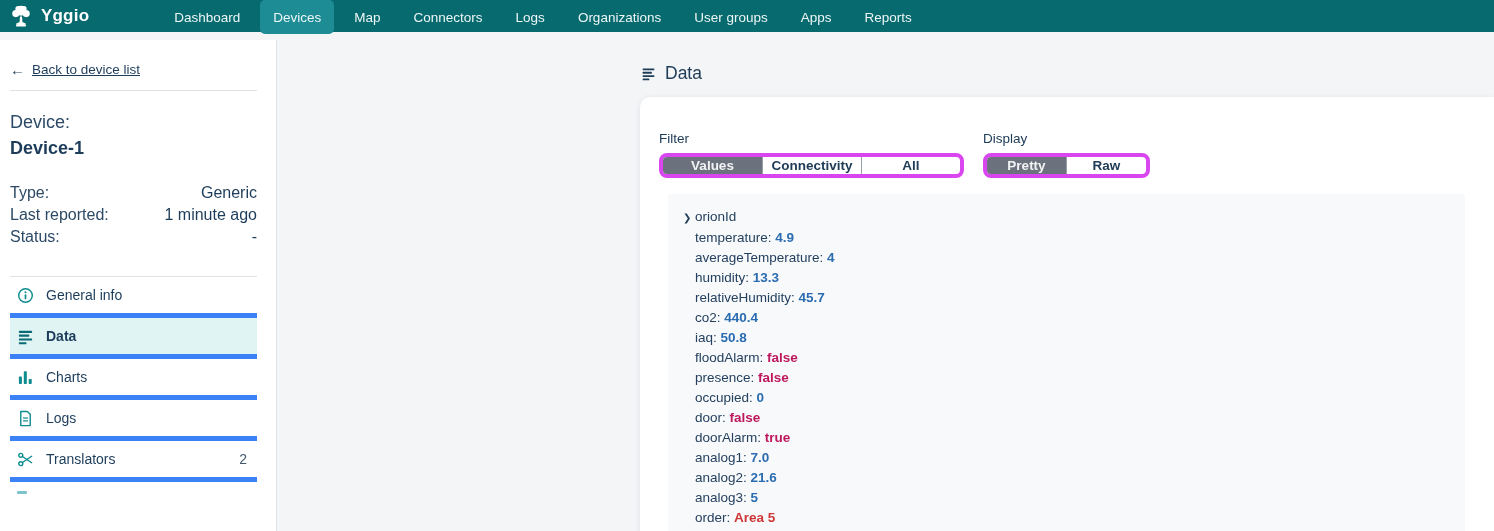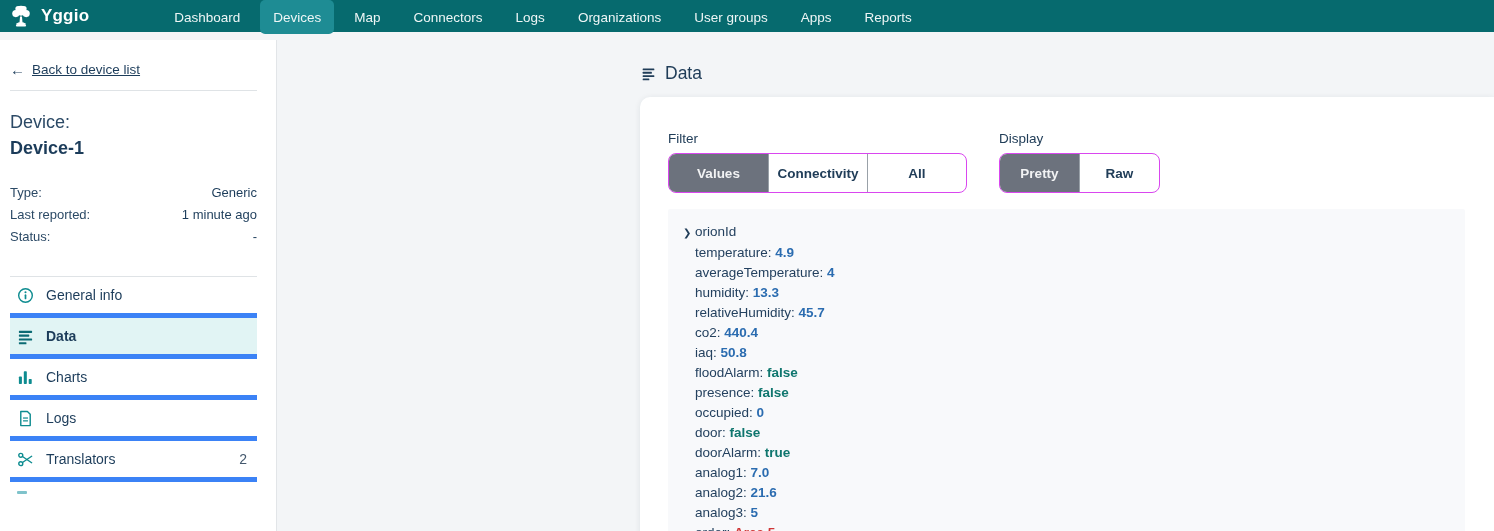--- a/index.html
+++ b/index.html
@@ -34,21 +34,21 @@
     background:#ffffff; border-right:1px solid #e2e5e8;
     padding:22px 19px 0 10px;
   }
   .back-row { display:flex; align-items:center; gap:7px; font-size:13.5px; color:#1c3c5a; }
   .back-row .arrow { font-size:15px; line-height:1; }
   .back-link { color:#1c3c5a; text-decoration:underline; cursor:pointer; }
   .sb-divider { border:none; border-top:1px solid #dfe3e6; margin-top:13px; }
   .device-label { margin-top:21px; font-size:18px; color:#2c4a66; }
   .device-name { margin-top:5px; font-size:18px; font-weight:700; color:#1c3c5a; }
   .meta { margin-top:23px; }
-  .meta-row { display:flex; justify-content:space-between; font-size:13px; line-height:22px; color:#2c4a66; }
+  .meta-row { display:flex; justify-content:space-between; font-size:16px; line-height:22px; color:#2c4a66; }
   .meta-row .meta-value { color:#1c3c5a;text-align:right; }
   .divider-2 { border:none; border-top:1px solid #dfe3e6; margin-top:28px; }
 
   .menu { list-style:none; }
   .menu li {
     height:41px; display:flex; align-items:center;
     padding:0 10px 0 7px; border-bottom:5px solid #3b82f6;
     font-size:14px; color:#1c3c5a; cursor:pointer;
   }
   .menu li.active { background:#e1f4f4; font-weight:700; }
@@ -65,24 +65,24 @@
     display:flex; align-items:center; gap:9px;
   }
   .content-heading svg { width:15px; height:15px; display:block; }
   .content-title { font-size:17.5px; font-weight:500; color:#203d58; }
 
   .card {
     position:absolute; top:57px; left:0; width:100%; height:520px;
     background:#ffffff; border-top-left-radius:10px;
     box-shadow:0 1px 6px rgba(26,41,60,.09);
   }
-  .controls { display:flex; gap:32px; padding:34px 0 0 28px; }
+  .controls { display:flex; gap:19px; padding:34px 0 0 19px; }
   .control-label { font-size:13.5px; color:#203d58; margin-bottom:7px; }
   .segmented {
-    display:inline-flex; height:40px; border:1px solid #d946ef;
+    display:inline-flex; height:25px; border:4px solid #d946ef;
     border-radius:8px; overflow:hidden; background:#fff;
   }
   .seg-btn {
     font-family:"Liberation Sans", sans-serif;
     font-size:13.5px; font-weight:600; color:#203d58;
     background:transparent; border:none; border-left:1px solid #99a1a8;
     display:flex; align-items:center; justify-content:center; cursor:pointer;
   }
   .seg-btn:first-child { border-left:none; }
   .seg-btn.active { background:#6c727d; color:#f2f3f4; }
@@ -94,21 +94,21 @@
     padding:13px 0 0 15px;
     font-size:13.5px; line-height:20px;
   }
   .data-row { white-space:nowrap; }
   .caret-slot { display:inline-block; width:12px; color:#203d58; font-size:10px; }
   .data-key { color:#24415f; }
   .data-key::after { content:": "; white-space:pre; }
   .data-row.expandable .data-key::after { content:""; }
   .data-val { font-weight:700; }
   .v-num  { color:#2b6cb0; }
-  .v-bool { color:#0f766e;margin-top:48px; }
+  .v-bool { color:#be185d;margin-top:48px; }
   .v-str  { color:#cf3737; }
 </style>
 </head>
 <body>
 
 <header class="navbar">
   <div class="brand">
     <svg viewBox="0 0 24 24" aria-hidden="true">
       <g fill="#ffffff">
         <circle cx="12" cy="7.2" r="4.6"></circle>

